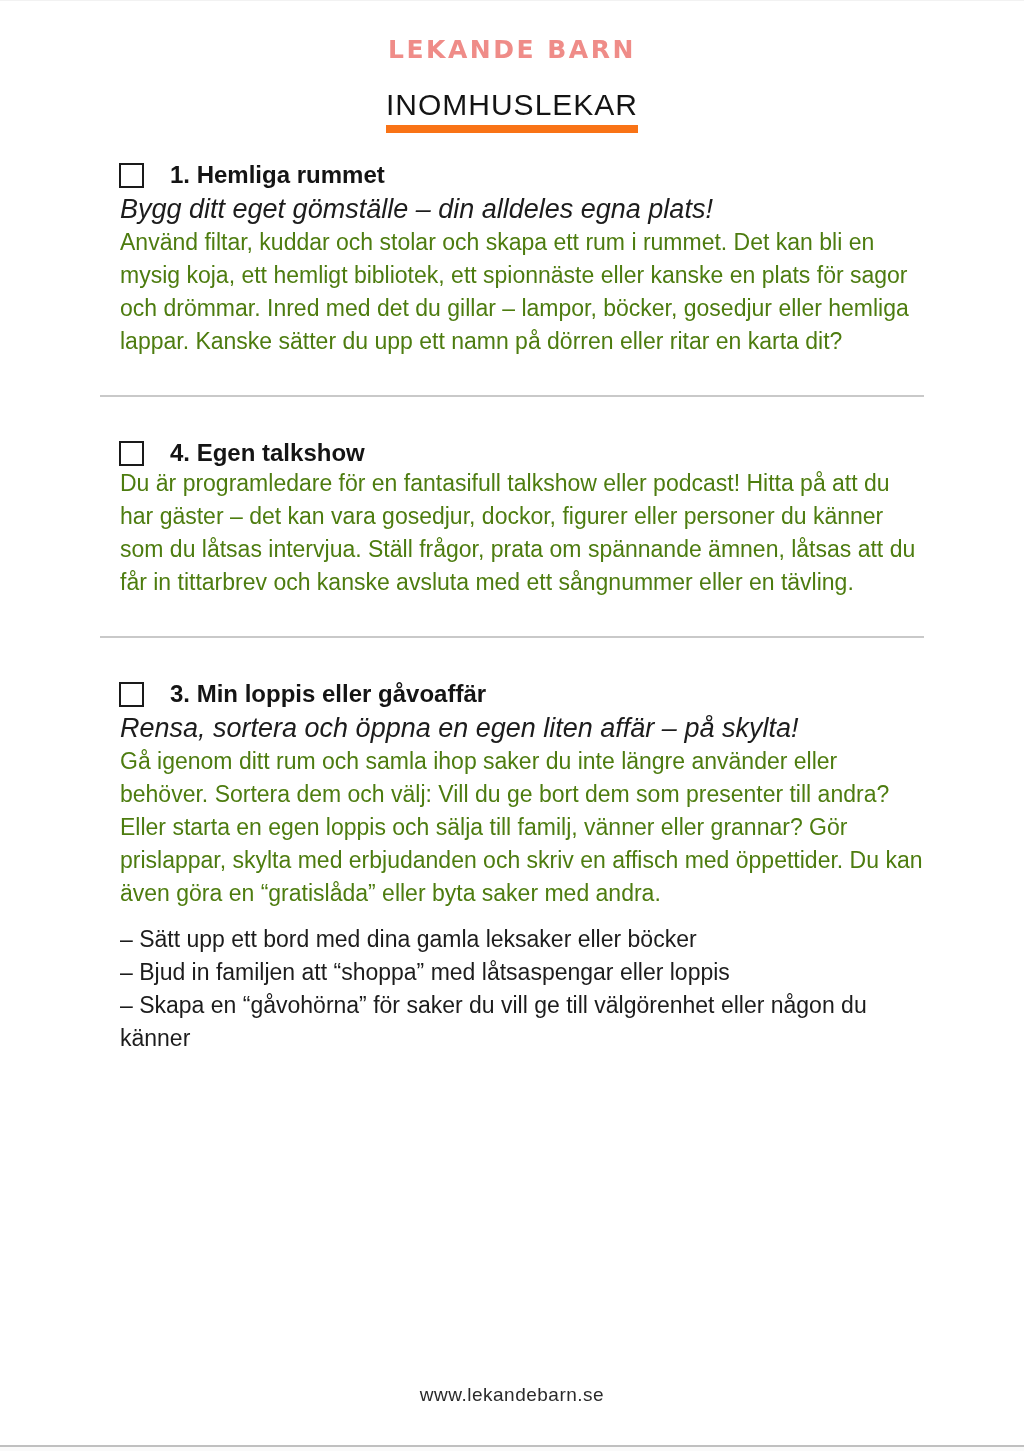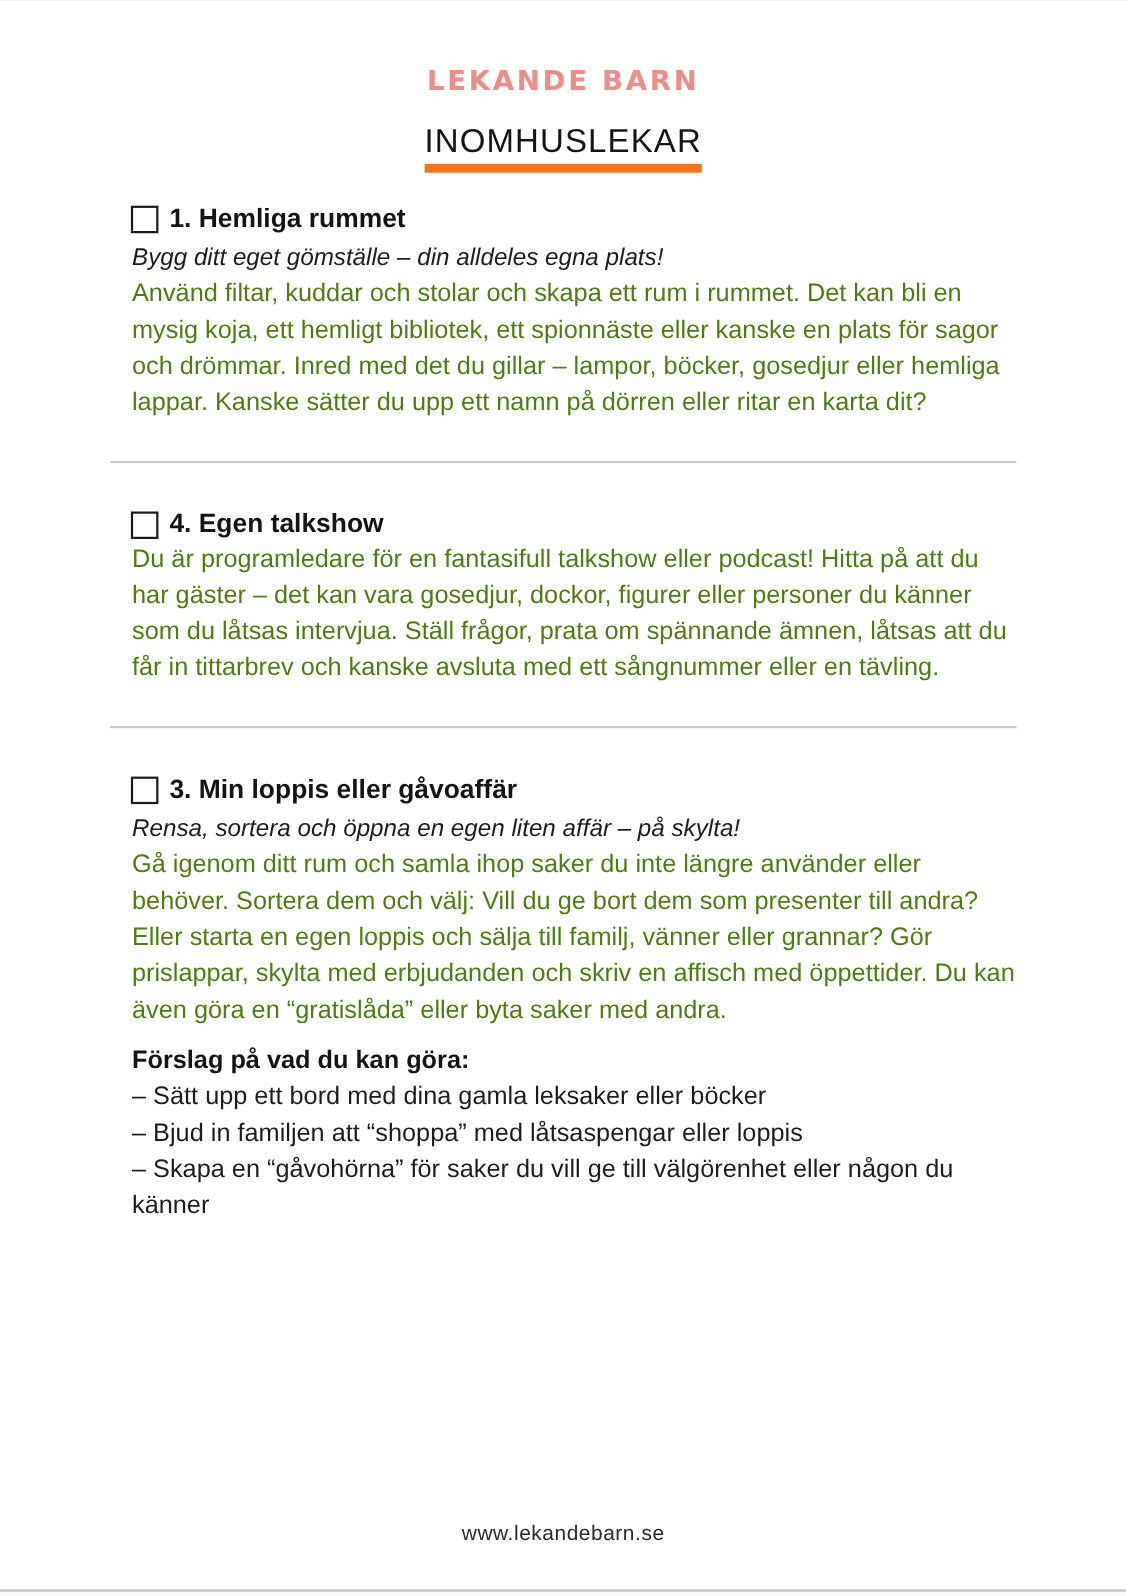--- a/index.html
+++ b/index.html
@@ -10,21 +10,21 @@
     color: #1c1c1c;
     position: relative;
     overflow: hidden;
   }
   .page {
     width: 1024px; height: 1451px;
     position: relative;
     border-top: 1px solid #f2f2f2;
   }
   .brand {
-    padding-top: 58px;
+    padding-top: 34px;
     text-align: center;
     font-size: 25px;
     font-weight: 800;
     letter-spacing: 2.5px;
     color: #ef8c88;
     font-family: "DejaVu Sans", sans-serif;
   }
   .title-wrap {
     margin-top: 24px;
     text-align: center;
@@ -38,38 +38,38 @@
     border-bottom: 8px solid #f97316;
     padding-bottom: 3px;
   }
   .content {
     margin: 28px 100px 0 100px;
   }
   .activity { margin-left: 20px; }
   .heading-row {
     display: flex;
     align-items: center;
-    gap: 10px;
+    gap: 26px;
     margin-left: -1px;
   }
   .checkbox {
     width: 25px; height: 25px;
     border: 2px solid #1a1a1a;
     background: #ffffff;
     flex: 0 0 auto;
     cursor: pointer;
   }
   .heading {
     font-size: 24px;
     font-weight: bold;
     color: #141414;
   }
   .lead {
     margin-top: 4px;
-    font-size: 22px;
+    font-size: 27px;
     font-style: italic;
     line-height: 33px;
     color: #1c1c1c;
     max-width: 800px;
   }
   .body-text {
     font-size: 23px;
     line-height: 33px;
     color: #4d7c0f;
     max-width: 805px;
@@ -148,21 +148,20 @@
     <section class="activity">
       <div class="heading-row">
         <span class="checkbox"></span>
         <span class="heading">3. Min loppis eller gåvoaffär</span>
       </div>
       <p class="lead">Rensa, sortera och öppna en egen liten affär – på skylta!</p>
       <p class="body-text">Gå igenom ditt rum och samla ihop saker du inte längre använder eller behöver. Sortera dem och välj: Vill du ge bort dem som presenter till andra? Eller starta en egen loppis och sälja till familj, vänner eller grannar? Gör prislappar, skylta med erbjudanden och skriv en affisch med öppettider. Du kan även göra en “gratislåda” eller byta saker med andra.</p>
     </section>
 
     <div class="suggestions">
-      <p class="sugg-heading">Förslag på vad du kan göra:</p>
       <p class="sugg-item">– Sätt upp ett bord med dina gamla leksaker eller böcker</p>
       <p class="sugg-item">– Bjud in familjen att “shoppa” med låtsaspengar eller loppis</p>
       <p class="sugg-item">– Skapa en “gåvohörna” för saker du vill ge till välgörenhet eller någon du känner</p>
     </div>
 
   </div>
 
   <div class="footer">www.lekandebarn.se</div>
 
   <div class="page-edge"></div>

